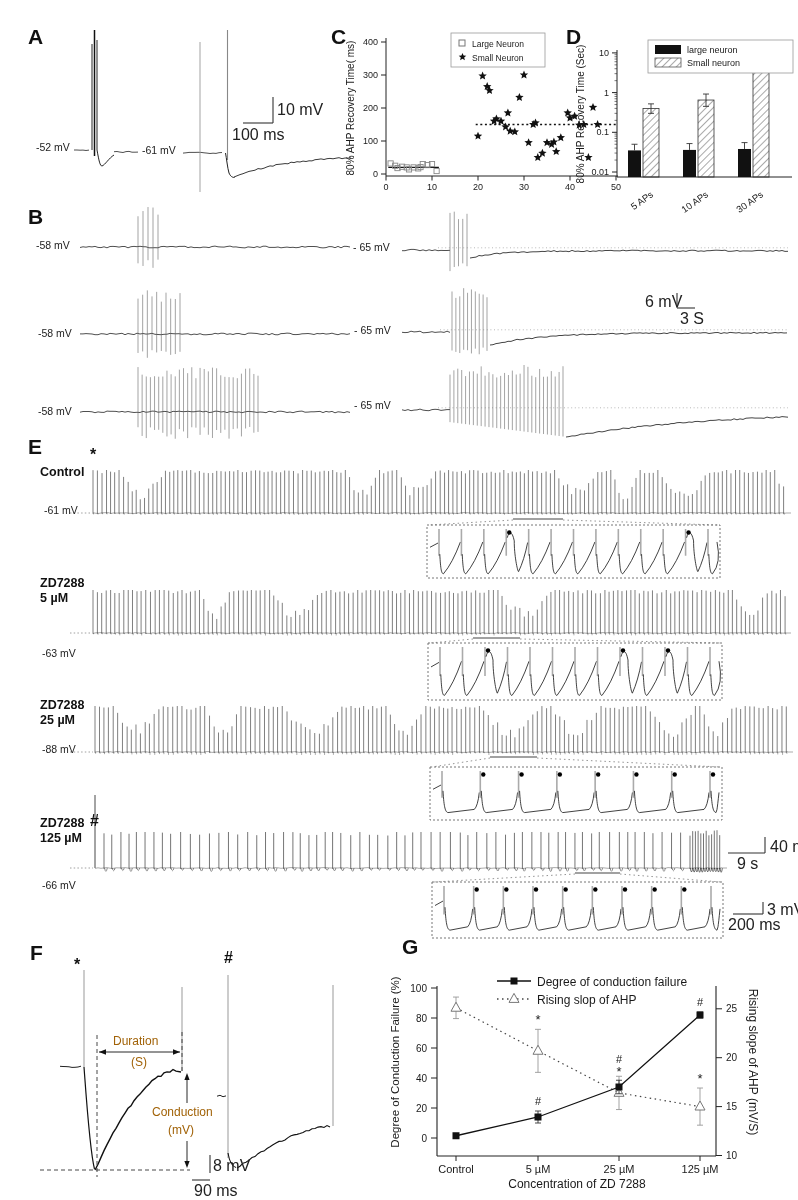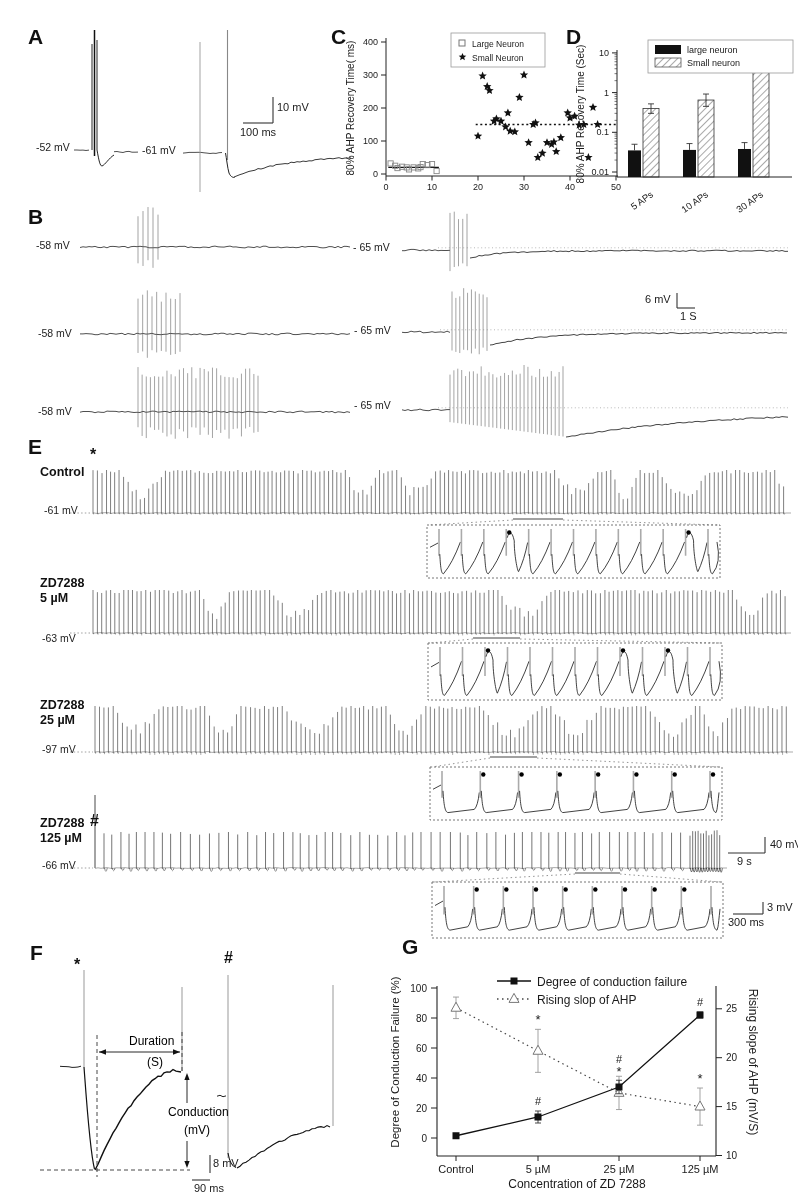--- a/index.html
+++ b/index.html
@@ -3,23 +3,23 @@
 <meta charset="utf-8">
 <style>
   html,body{margin:0;padding:0;background:#fff;}
   .page{position:relative;width:798px;height:1200px;background:#fff;overflow:hidden;
         font-family:"Liberation Sans","DejaVu Sans",sans-serif;color:#1a1a1a;}
   svg#art{position:absolute;left:0;top:0;}
   .lbl{position:absolute;white-space:nowrap;line-height:1;}
   .panel-letter{font-size:21px;font-weight:bold;color:#111;}
   .v{font-size:10.5px;color:#222;}
   .rowname{font-size:12.5px;font-weight:bold;color:#111;}
-  .scale{font-size:11px;color:#222;}
+  .scale{font-size:16px;color:#222;}
   .marker{font-size:16px;font-weight:bold;color:#111;}
-  .ann{font-size:12px;color:#000000;margin-left:16px;}
+  .ann{font-size:12px;color:#a16207;}
 </style>
 </head>
 <body>
 
 <div class="page">
   <svg id="art" width="798" height="1200" viewBox="0 0 798 1200">
       <defs>
         <pattern id="hatch" patternUnits="userSpaceOnUse" width="5" height="5" patternTransform="rotate(45)">
           <line x1="0" y1="0" x2="0" y2="5" stroke="#555" stroke-width="1"></line>
         </pattern>
@@ -1638,52 +1638,52 @@
   <div class="lbl panel-letter" style="left:28px;top:206px">B</div>
   <div class="lbl panel-letter" style="left:331px;top:26px">C</div>
   <div class="lbl panel-letter" style="left:566px;top:26px">D</div>
   <div class="lbl panel-letter" style="left:28px;top:436px">E</div>
   <div class="lbl panel-letter" style="left:30px;top:942px">F</div>
   <div class="lbl panel-letter" style="left:402px;top:936px">G</div>
 
   <div class="lbl v" style="left:36px;top:142px">-52 mV</div>
   <div class="lbl v" style="left:142px;top:145px">-61 mV</div>
   <div class="lbl scale" style="left:277px;top:102px">10 mV</div>
-  <div class="lbl scale" style="left:240px;top:127px">100 ms</div>
+  <div class="lbl scale" style="left:232px;top:127px">100 ms</div>
 
   <div class="lbl v" style="left:36px;top:240px">-58 mV</div>
   <div class="lbl v" style="left:353px;top:242px">- 65 mV</div>
   <div class="lbl v" style="left:38px;top:328px">-58 mV</div>
   <div class="lbl v" style="left:354px;top:325px">- 65 mV</div>
   <div class="lbl v" style="left:38px;top:406px">-58 mV</div>
   <div class="lbl v" style="left:354px;top:400px">- 65 mV</div>
   <div class="lbl scale" style="left:645px;top:294px">6 mV</div>
-  <div class="lbl scale" style="left:680px;top:311px">1 S</div>
+  <div class="lbl scale" style="left:680px;top:311px">3 S</div>
 
   <div class="lbl rowname" style="left:40px;top:466px">Control</div>
   <div class="lbl marker" style="left:90px;top:447px">*</div>
   <div class="lbl v" style="left:44px;top:505px">-61 mV</div>
 
   <div class="lbl rowname" style="left:40px;top:577px">ZD7288</div>
   <div class="lbl rowname" style="left:40px;top:592px">5 µM</div>
-  <div class="lbl v" style="left:42px;top:633px">-63 mV</div>
+  <div class="lbl v" style="left:42px;top:648px">-63 mV</div>
 
   <div class="lbl rowname" style="left:40px;top:699px">ZD7288</div>
   <div class="lbl rowname" style="left:40px;top:714px">25 µM</div>
-  <div class="lbl v" style="left:42px;top:744px">-97 mV</div>
+  <div class="lbl v" style="left:42px;top:744px">-88 mV</div>
 
   <div class="lbl rowname" style="left:40px;top:817px">ZD7288</div>
   <div class="lbl rowname" style="left:40px;top:832px">125 µM</div>
   <div class="lbl marker" style="left:90px;top:813px">#</div>
-  <div class="lbl v" style="left:42px;top:860px">-66 mV</div>
+  <div class="lbl v" style="left:42px;top:880px">-66 mV</div>
 
   <div class="lbl scale" style="left:770px;top:839px">40 mV</div>
   <div class="lbl scale" style="left:737px;top:856px">9 s</div>
   <div class="lbl scale" style="left:767px;top:902px">3 mV</div>
-  <div class="lbl scale" style="left:728px;top:917px">300 ms</div>
+  <div class="lbl scale" style="left:728px;top:917px">200 ms</div>
 
   <div class="lbl marker" style="left:74px;top:957px">*</div>
   <div class="lbl marker" style="left:224px;top:950px">#</div>
   <div class="lbl ann" style="left:113px;top:1035px">Duration</div>
   <div class="lbl ann" style="left:131px;top:1056px">(S)</div>
   <div class="lbl ann" style="left:152px;top:1106px">Conduction</div>
   <div class="lbl ann" style="left:168px;top:1124px">(mV)</div>
   <div class="lbl scale" style="left:213px;top:1158px">8 mV</div>
   <div class="lbl scale" style="left:194px;top:1183px">90 ms</div>
 </div>

